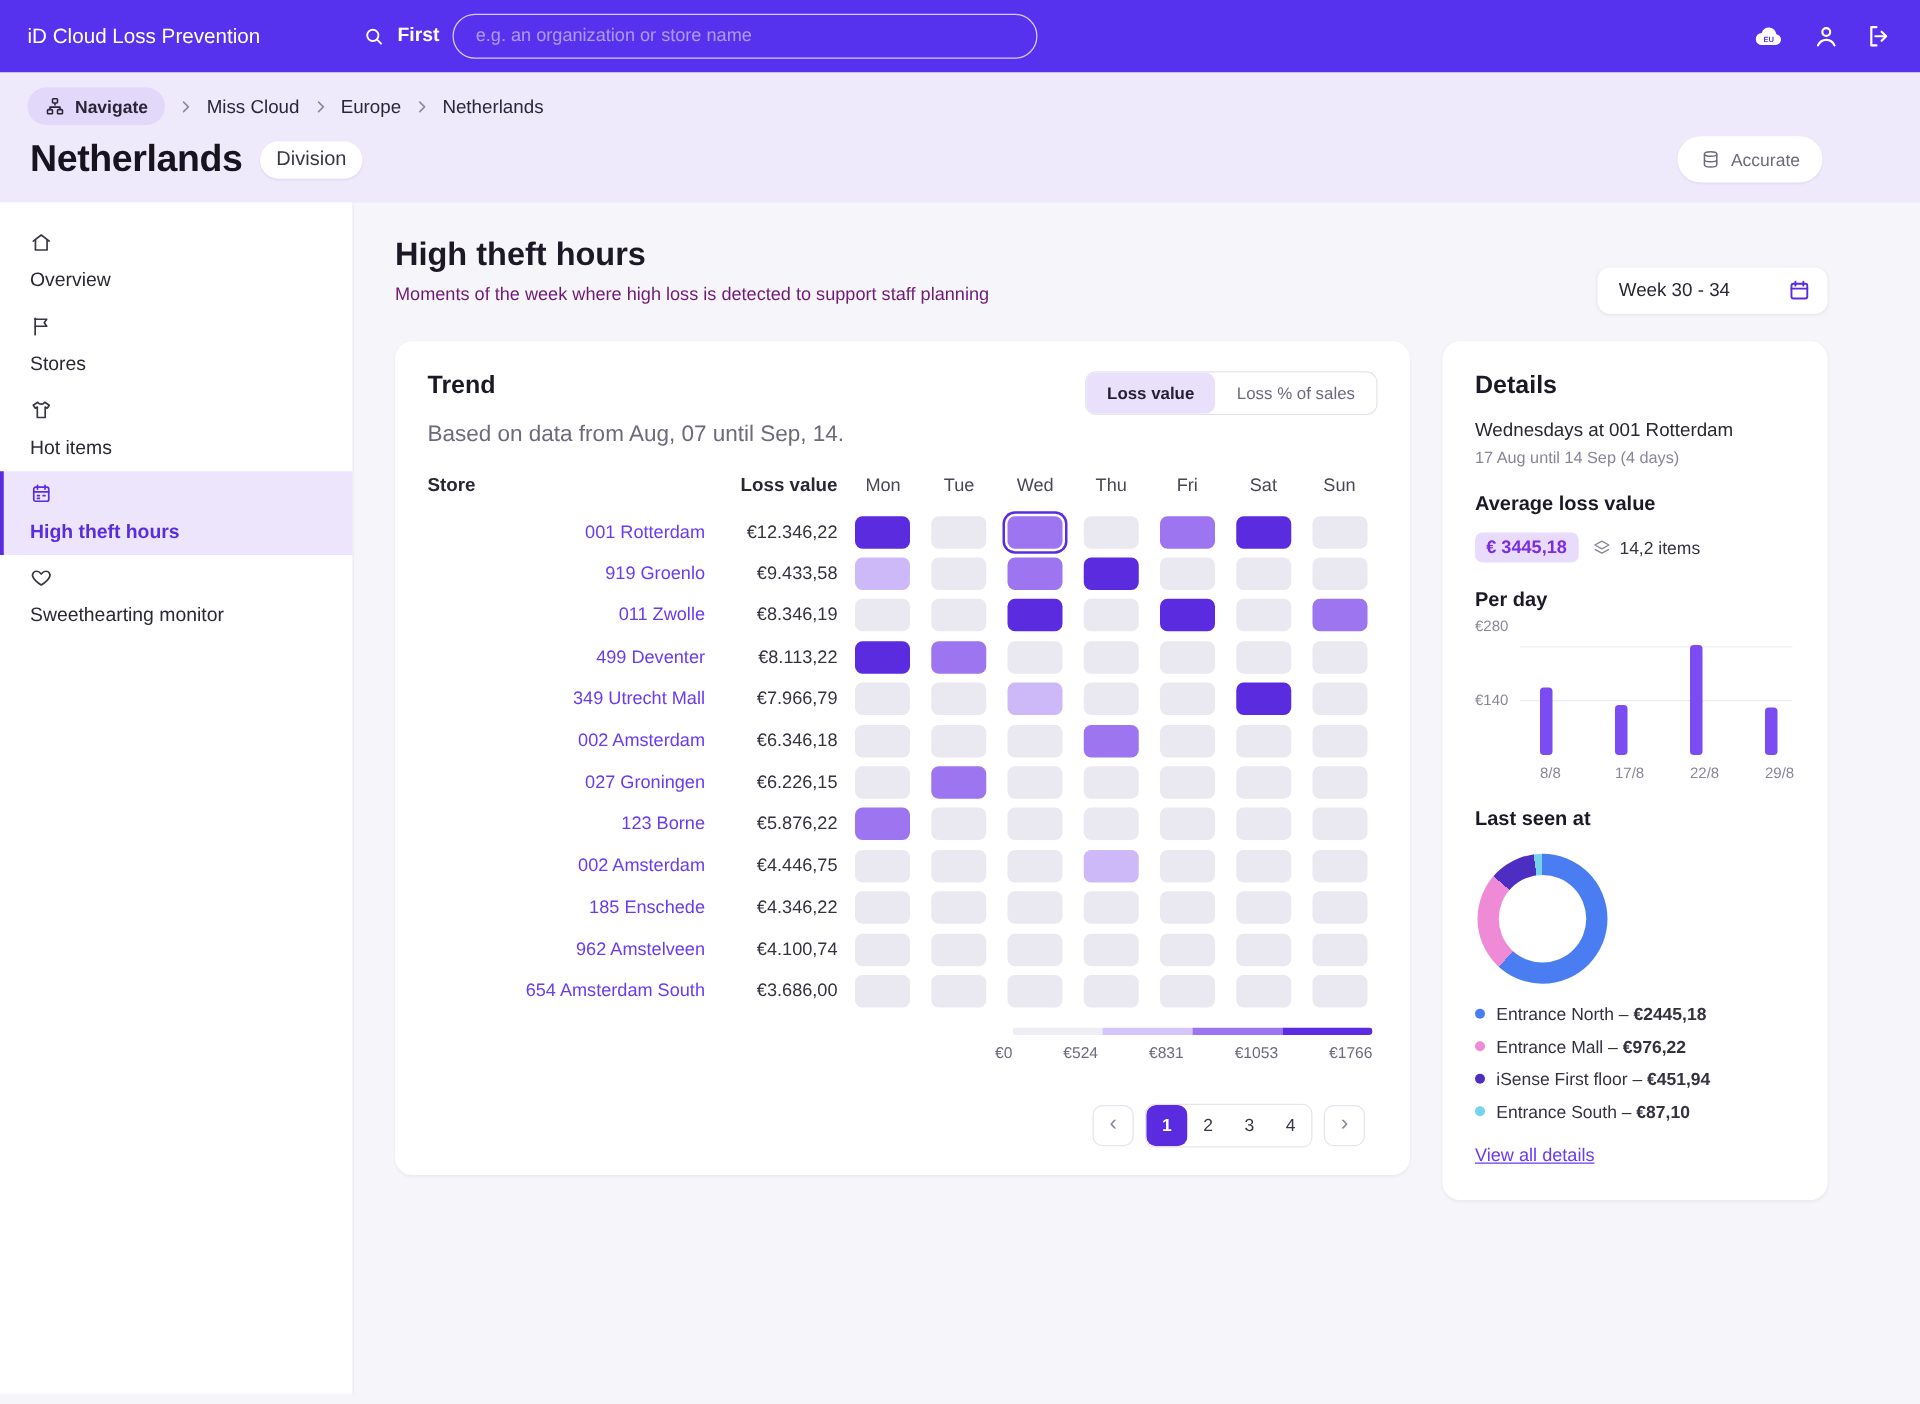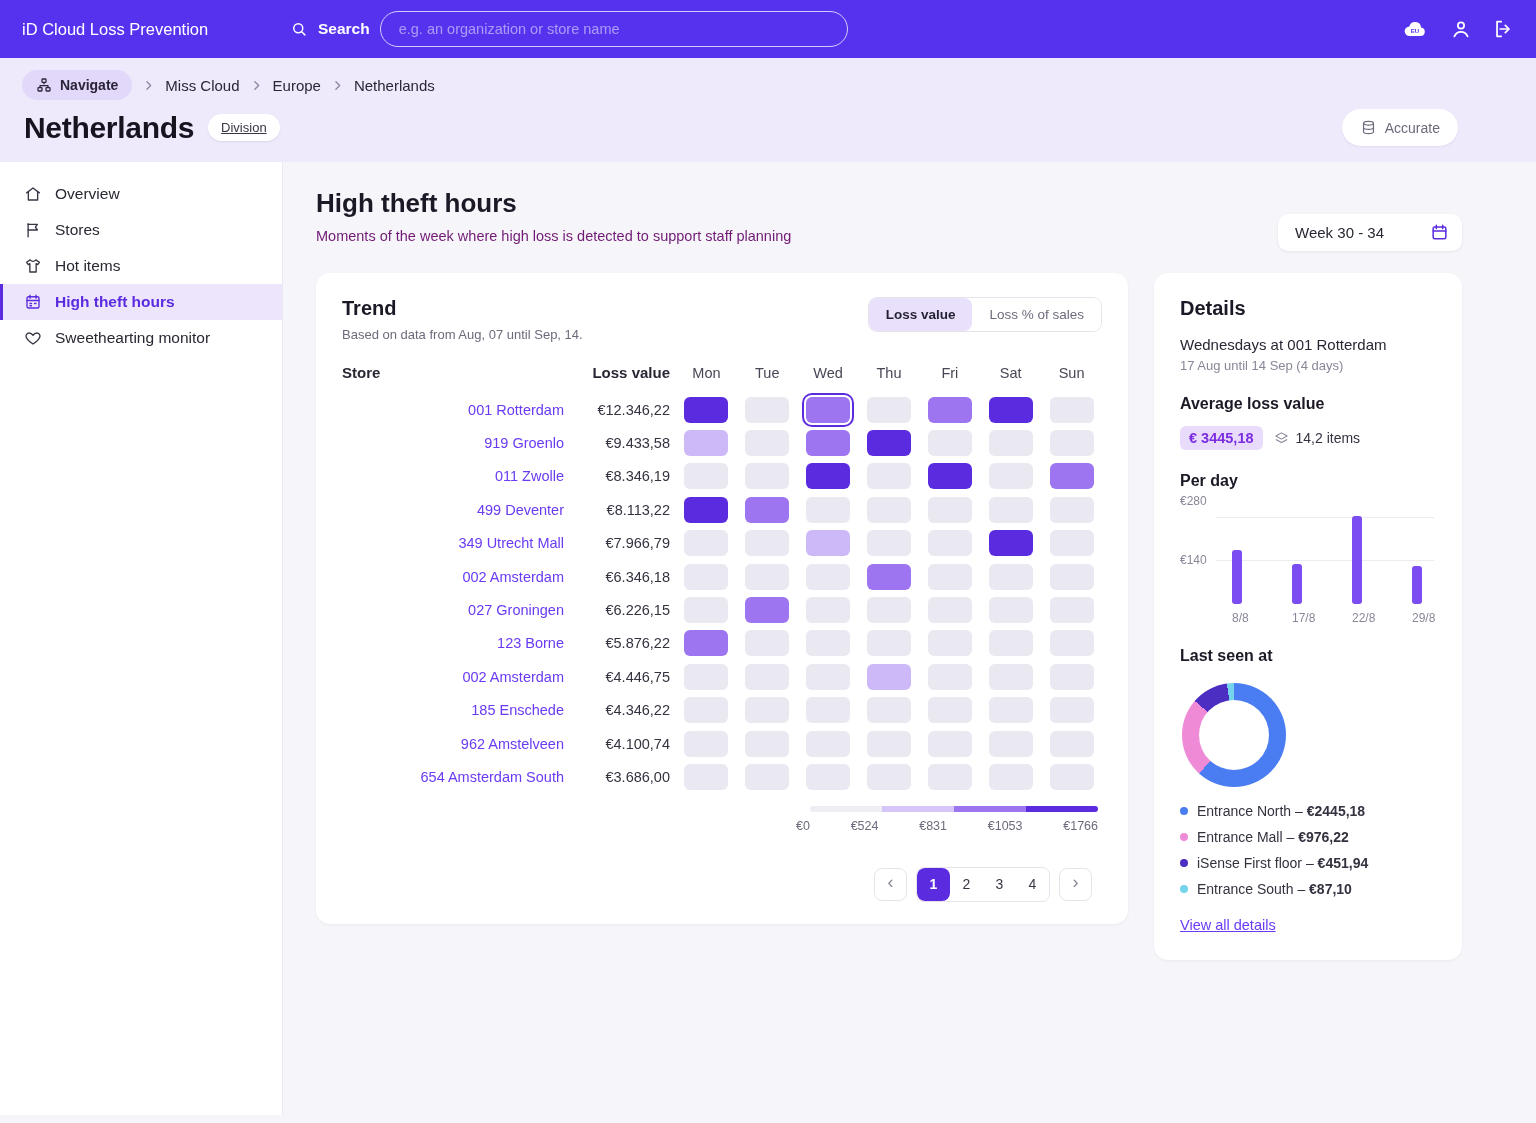--- a/index.html
+++ b/index.html
@@ -18,49 +18,49 @@
 
   
   .band{background:#efe9fc;padding:12px 22px 16px 22px;}
   .breadcrumb-row{display:flex;align-items:center;gap:10px;}
   .navigate-pill{display:flex;align-items:center;gap:8px;background:#e2d8fa;border:none;border-radius:999px;
     padding:7px 14px;font-size:14px;font-weight:600;color:#2a2438;cursor:pointer;}
   .crumb-sep{color:#8d88a0;display:flex;align-items:center;}
   .crumb{font-size:15px;color:#2a2633;cursor:pointer;}
   .title-row{display:flex;align-items:center;gap:14px;margin-top:9px;padding-left:2px;}
   .page-title{font-size:30px;font-weight:700;color:#17131f;letter-spacing:-.3px;}
-  .division-badge{background:#fff;border-radius:999px;padding:6px 13px;font-size:13px;color:#3a3546;
-    box-shadow:0 1px 2px rgba(40,20,90,.08);text-decoration:underline;}
+  .division-badge{background:#fff;border-radius:999px;padding:6px 13px;font-size:16px;color:#3a3546;
+    box-shadow:0 1px 2px rgba(40,20,90,.08);}
   .accurate-btn{margin-left:auto;margin-right:56px;display:flex;align-items:center;gap:8px;background:#fff;border:none;
     border-radius:999px;padding:10px 18px;font-size:14px;color:#6e6a7c;cursor:pointer;box-shadow:0 1px 2px rgba(40,20,90,.07);}
 
   
   .layout{display:flex;height:953px;}
   .sidebar{width:283px;background:#fff;border-right:1px solid #eae8f0;padding-top:14px;flex-shrink:0;}
   .side-item{display:flex;align-items:flex-start;gap:13px;padding:9px 24px 9px 21px;font-size:15.5px;color:#2b2733;
-    cursor:pointer;border-left:3px solid transparent;}
+    cursor:pointer;border-left:3px solid transparent;flex-direction:column;}
   .side-item svg{color:#3a3544;flex-shrink:0;}
   .side-item.active{background:#ece5fc;border-left-color:#5b2be0;color:#5b2be0;font-weight:600;}
   .side-item.active svg{color:#5b2be0;}
   .main{flex:1;padding:26px 74px 0 33px;}
   .main-header{display:flex;align-items:flex-start;}
   .main-title{font-size:26px;font-weight:700;color:#1c1826;}
   .main-sub{font-size:14.5px;color:#701a75;margin-top:9px;}
   .week-selector{margin-left:auto;margin-top:26px;display:flex;align-items:center;gap:46px;background:#fff;border:none;
     border-radius:10px;padding:9px 13px 9px 17px;font-size:15px;color:#2a2633;cursor:pointer;box-shadow:0 1px 3px rgba(40,20,90,.08);}
 
   .content{display:flex;gap:26px;margin-top:22px;align-items:flex-start;}
   .card{background:#fff;border-radius:14px;box-shadow:0 1px 3px rgba(40,20,90,.05);}
   .trend-card{flex:1;padding:24px 26px 22px 26px;}
   .details-card{width:308px;flex-shrink:0;padding:24px 26px 26px 26px;}
 
   
   .trend-head{display:flex;align-items:flex-start;}
   .trend-title{font-size:20px;font-weight:700;color:#1c1826;}
-  .trend-sub{font-size:13px;color:#6e6a7c;margin-top:7px;}
+  .trend-sub{font-size:18px;color:#6e6a7c;margin-top:17px;}
   .toggle{margin-left:auto;display:flex;border:1px solid #e6e3ec;border-radius:9px;overflow:hidden;}
   .toggle-btn{padding:9px 17px;font-size:13.5px;background:#fff;border:none;color:#6e6a7c;cursor:pointer;}
   .toggle-btn.active{background:#e9e0fb;color:#241f33;font-weight:600;border-radius:8px;}
 
   .trend-table{margin-top:22px;}
   .t-head,.t-row{display:grid;grid-template-columns:222px 112px repeat(7,1fr);align-items:center;}
   .t-head{margin-bottom:12px;}
   .th-store,.th-loss{font-size:15px;font-weight:700;color:#2a2633;}
   .th-loss{text-align:right;padding-right:6px;}
   .th-day{font-size:14.5px;color:#4a4656;text-align:center;}
@@ -112,21 +112,21 @@
 </head>
 <body>
 
 <header class="topbar">
   <div class="app-title">iD Cloud Loss Prevention</div>
   <div class="search-group">
     <svg width="18" height="18" viewBox="0 0 24 24" fill="none" stroke="currentColor" stroke-width="2" stroke-linecap="round">
         <circle cx="11" cy="11" r="6"></circle>
         <path d="m15.6 15.6 4.2 4.2"></path>
       </svg>
-    <span class="search-label">Search</span>
+    <span class="search-label">First</span>
     <input class="search-input" value="" placeholder="e.g. an organization or store name" style="">
   </div>
   <div class="topbar-right">
     <button class="icon-btn">
       <svg width="30" height="26" viewBox="0 0 24 24">
           <path d="M7 18.5h10a4 4 0 0 0 .6-7.96A5.5 5.5 0 0 0 6.8 9.6 3.9 3.9 0 0 0 7 18.5z" fill="#fff"></path>
           <text x="12" y="16" font-size="5.6" fill="#5632ee" text-anchor="middle" font-weight="bold">EU</text>
         </svg>
     </button>
     <button class="icon-btn">

